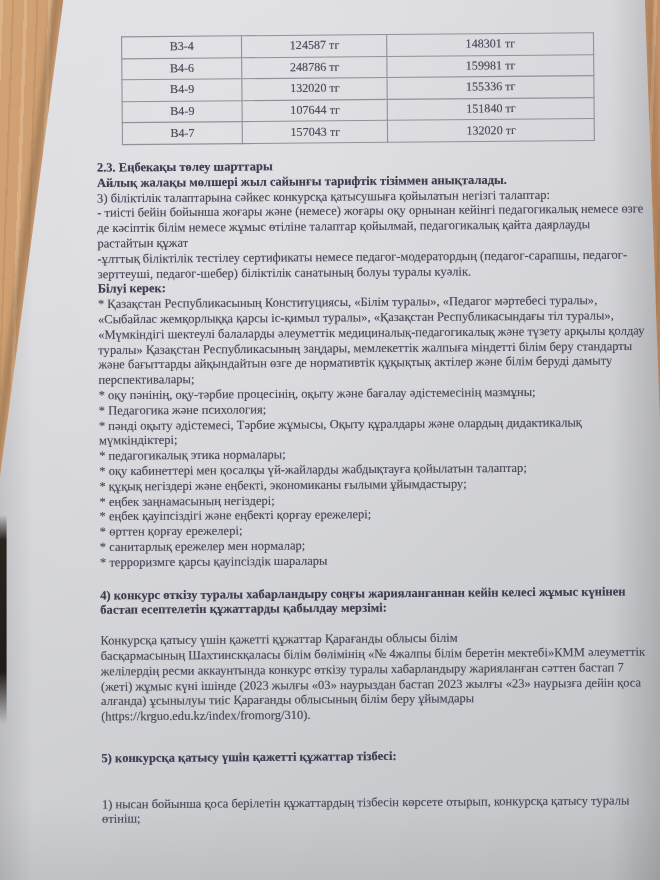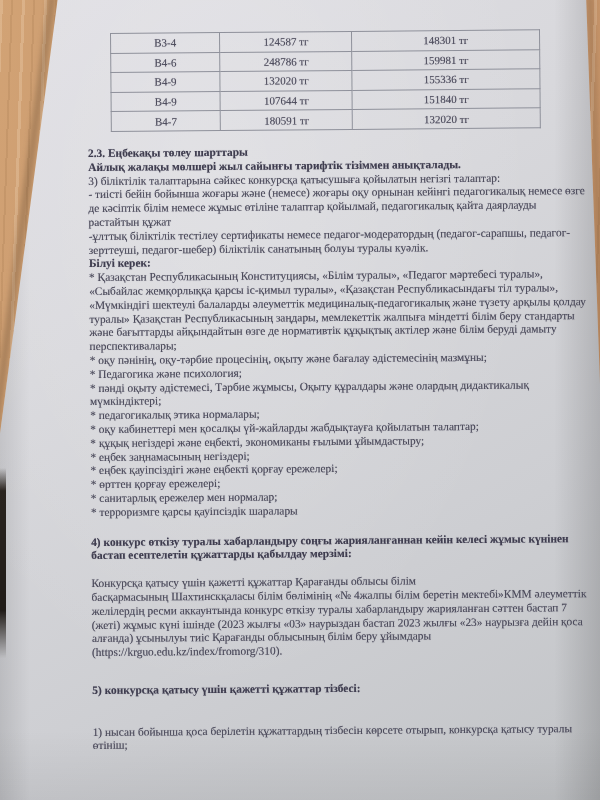--- a/index.html
+++ b/index.html
@@ -111,21 +111,21 @@
       <td class="col-a1">132020 тг</td>
       <td class="col-a2">155336 тг</td>
     </tr>
     <tr>
       <td class="col-code">В4-9</td>
       <td class="col-a1">107644 тг</td>
       <td class="col-a2">151840 тг</td>
     </tr>
     <tr>
       <td class="col-code">В4-7</td>
-      <td class="col-a1">180591 тг</td>
+      <td class="col-a1">157043 тг</td>
       <td class="col-a2">132020 тг</td>
     </tr>
   </tbody>
 </table>
 
 <div class="content">
   <div class="bold">2.3. Еңбекақы төлеу шарттары</div>
   <div class="bold">Айлық жалақы мөлшері жыл сайынғы тарифтік тізіммен анықталады.</div>
   <div>3) біліктілік талаптарына сәйкес конкурсқа қатысушыға қойылатын негізгі талаптар:</div>
   <div>- тиісті бейін бойынша жоғары және (немесе) жоғары оқу орнынан кейінгі педагогикалық немесе өзге де кәсіптік білім немесе жұмыс өтіліне талаптар қойылмай, педагогикалық қайта даярлауды растайтын құжат</div>

